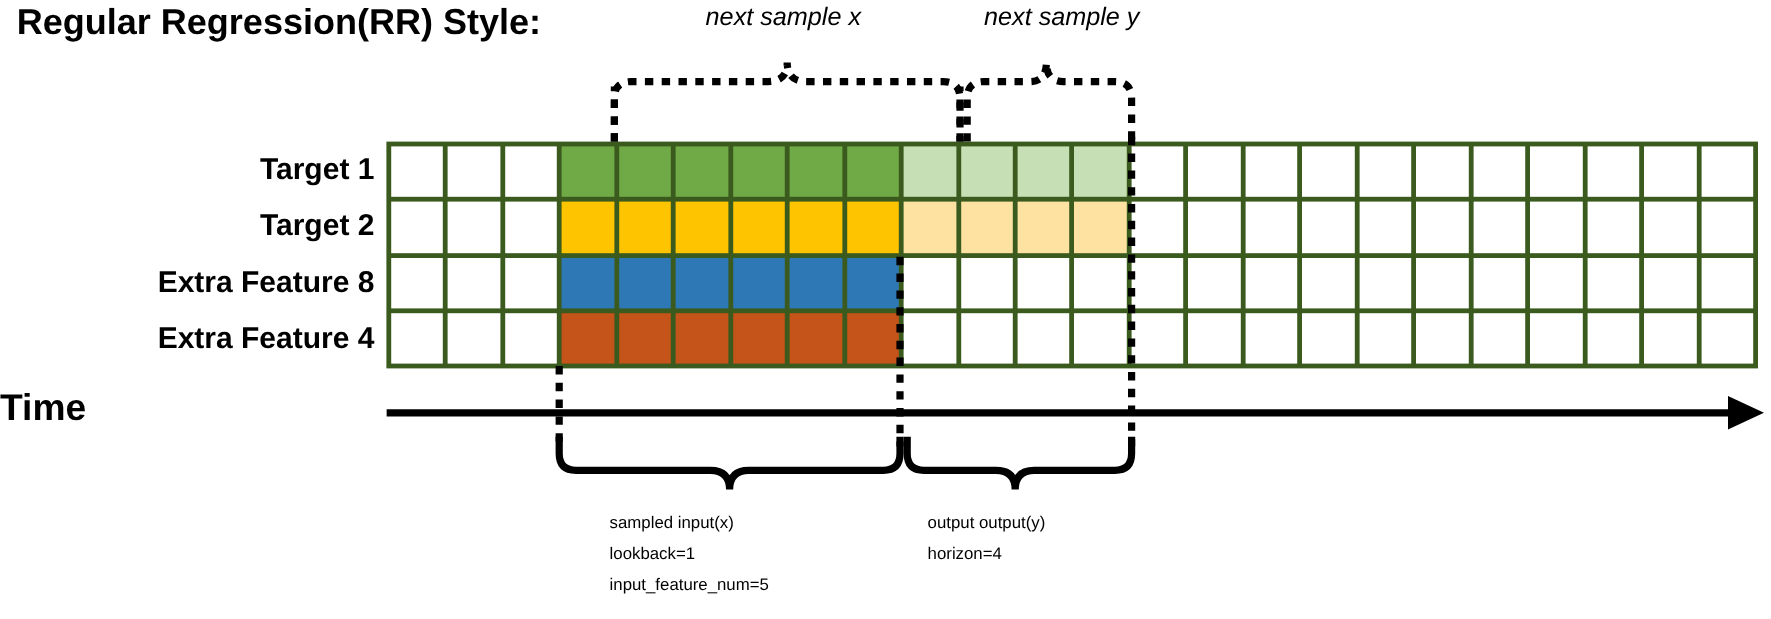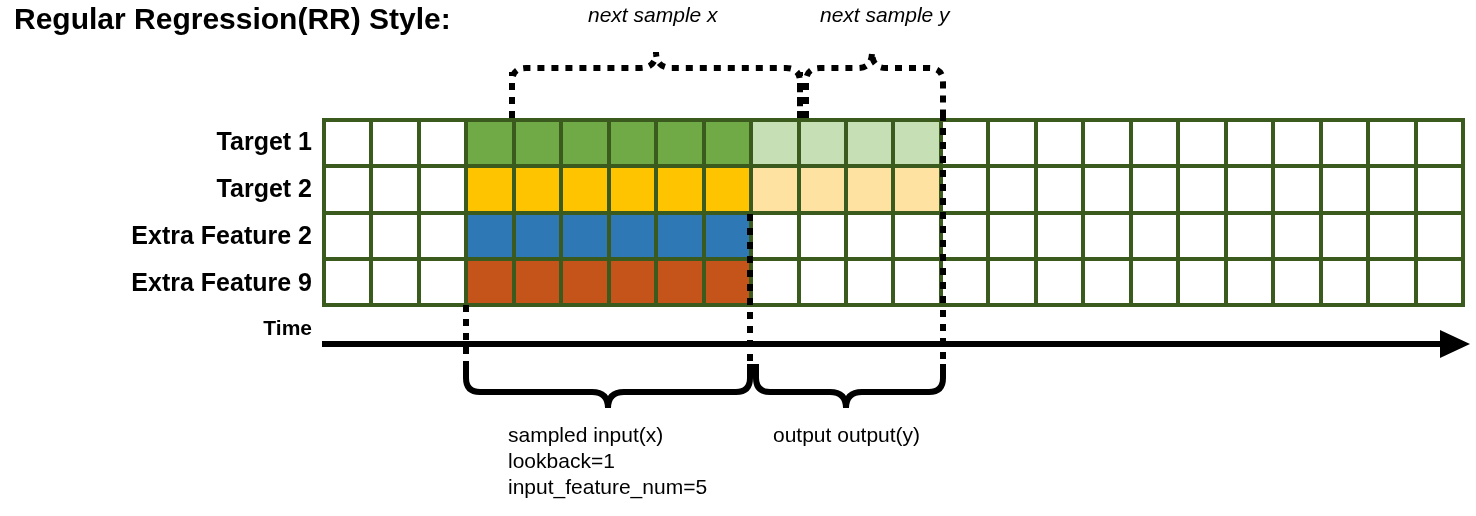--- a/index.html
+++ b/index.html
@@ -19,45 +19,45 @@
 
   
   #grid{position:absolute;left:322px;top:118px;width:1143px;height:189px;
         background:#3A5A1E;
         display:grid;grid-template-columns:repeat(24,1fr);
         grid-template-rows:repeat(4,1fr);
         gap:4px;padding:4px;box-sizing:border-box;}
   .cell{background:#ffffff;}
 
   
-  #timelabel{position:absolute;left:0;top:306px;width:312px;text-align:right;
-             font-size:21px;font-weight:700;line-height:44px;}
+  #timelabel{position:absolute;left:0;top:318px;width:312px;
+             font-size:31px;font-weight:700;line-height:44px;}
   #timeaxis{position:absolute;left:322px;top:322px;width:1148px;height:44px;}
 
   
   #overlay{position:absolute;left:0;top:0;width:1476px;height:516px;
            pointer-events:none;}
 
   
   .topcap{position:absolute;font-size:21px;font-style:italic;white-space:nowrap;
           font-weight:400;}
-  .botcap{position:absolute;font-size:21px;white-space:nowrap;line-height:26px;}
+  .botcap{position:absolute;font-size:14px;white-space:nowrap;line-height:26px;}
   .botcap div{white-space:nowrap;}
 </style>
 </head>
 <body>
 
 <div id="stage">
 
   <div id="title">Regular Regression(RR) Style:</div>
 
   <div class="rowlabel" style="top:118px">Target 1</div>
   <div class="rowlabel" style="top:165px">Target 2</div>
-  <div class="rowlabel" style="top:212px">Extra Feature 2</div>
-  <div class="rowlabel" style="top:259px">Extra Feature 9</div>
+  <div class="rowlabel" style="top:212px">Extra Feature 8</div>
+  <div class="rowlabel" style="top:259px">Extra Feature 4</div>
 
   <div id="grid" style="background: rgb(58, 90, 30);">
       <div class="cell"></div>
       <div class="cell"></div>
       <div class="cell"></div>
       <div class="cell" style="background: rgb(111, 170, 70);"></div>
       <div class="cell" style="background: rgb(111, 170, 70);"></div>
       <div class="cell" style="background: rgb(111, 170, 70);"></div>
       <div class="cell" style="background: rgb(111, 170, 70);"></div>
       <div class="cell" style="background: rgb(111, 170, 70);"></div>
@@ -185,15 +185,16 @@
   <div class="topcap" style="left:820px;top:3px">next sample y</div>
   <div class="topcap" style="left:588px;top:3px">next sample x</div>
 
   <div class="botcap" style="left:508px;top:422px">
     <div>sampled input(x)</div>
     <div>lookback=1</div>
     <div>input_feature_num=5</div>
   </div>
   <div class="botcap" style="left:773px;top:422px">
     <div>output output(y)</div>
+    <div>horizon=4</div>
   </div>
 
 </div>
 
 </body></html>

